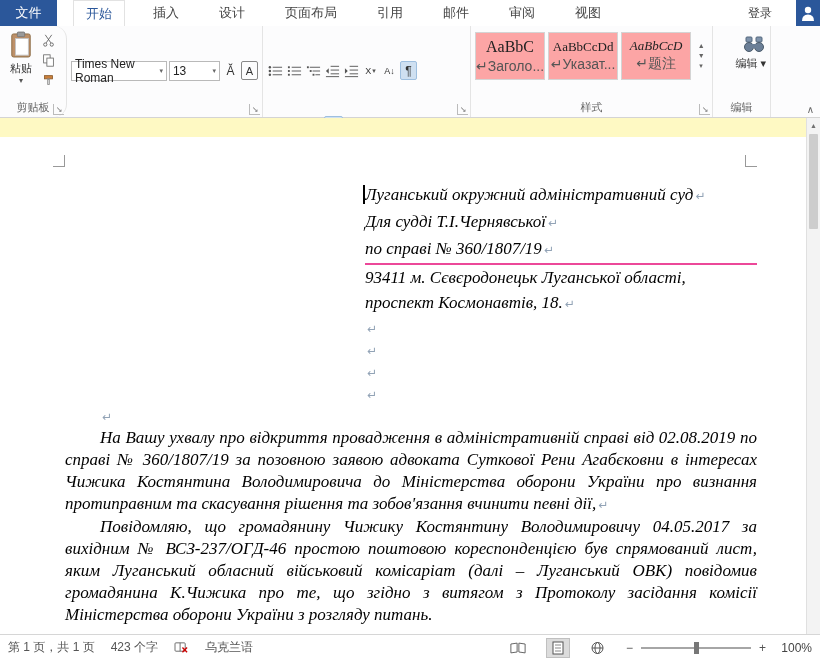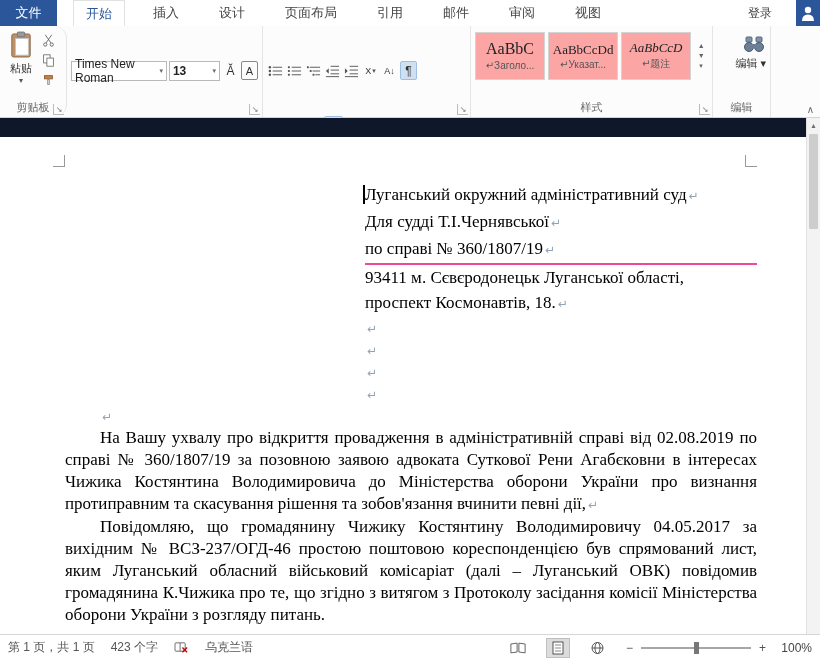--- a/index.html
+++ b/index.html
@@ -32,49 +32,49 @@
   .paste { width:34px; display:flex; flex-direction:column; align-items:center; justify-content:flex-start; font-size:11px; color:#333; padding-top:2px; }
   .paste .plabel { margin-top:2px; }
   .paste .parrow { font-size:8px; color:#555; }
   .minicol { display:flex; flex-direction:column; gap:2px; padding-top:2px; }
   .mbtn { width:20px; height:18px; display:flex; align-items:center; justify-content:center; border-radius:2px; }
 
   .frow { display:flex; height:23px; gap:2px;margin-top:32px; }
   .combo { height:20px; border:1px solid #b9b9b9; background:#fff; font-size:12px; display:flex; align-items:center; padding:0 3px; color:#222; }
   .combo .carrow { margin-left:auto; font-size:7px; color:#666; padding-left:3px; }
   .fname { width:114px; }
-  .fsize { width:60px;font-weight:bold; }
+  .fsize { width:60px; }
   .ibtn { min-width:17px; height:19px; display:inline-flex; align-items:center; justify-content:center; font-size:12px; color:#333; border-radius:2px; padding:0 1px; }
   .ibtn .darr { font-size:7px; color:#555; margin-left:1px; }
   .b { font-weight:bold; }
   .i { font-style:italic; font-family:"Liberation Serif",serif; }
   .u { text-decoration:underline; }
   .strike { text-decoration:line-through; font-size:10px; }
   .fx { color:#3a7bbf; font-weight:bold; }
   .hl { border-bottom:8px solid #ec4899; line-height:11px; font-size:13px; }
   .fc { border-bottom:4px solid #e03c31; line-height:11px; font-weight:bold; }
   .boxedA { border:1px solid #888; font-size:11px; padding:0 2px; }
   .shadeA { background:#d9d9d9; font-size:11px; padding:0 2px; }
   .small9 { font-size:9px; }
   .active-tgl { background:#cfe0f1; border:1px solid #9ebfdf; }
 
   .srow { display:flex; gap:3px; padding-top:3px; }
   .stylecard { width:71px; height:48px; background:#fca5a5; border:1px solid #d4d4d4; display:flex; flex-direction:column; align-items:center; justify-content:center; gap:3px; }
   .sprev { font-family:"Liberation Serif",serif; color:#222; line-height:1; }
   .sp0 { font-size:16px; }
   .sp1 { font-size:13px; }
   .sp2 { font-size:13px; font-style:italic; }
-  .sname { font-size:10px; color:#555; white-space:nowrap; }
+  .sname { font-size:14px; color:#555; white-space:nowrap; }
   .stylearrows { width:14px; display:flex; flex-direction:column; align-items:center; justify-content:center; gap:3px; font-size:7px; color:#666; }
 
   .editcol { display:flex; flex-direction:column; align-items:flex-end; padding-top:6px; font-size:11px; color:#333; gap:3px; }
   .collapse { position:absolute; right:6px; bottom:2px; font-size:10px; color:#666; }
 
   
-  .docarea { position:absolute; top:118px; left:0; right:14px; bottom:26px; background:#0f172a; overflow:hidden; }
+  .docarea { position:absolute; top:118px; left:0; right:14px; bottom:26px; background:#fef9c3; overflow:hidden;font-style:italic; }
   .page { position:absolute; top:19px; left:0; width:100%; bottom:0; background:#fff; }
   .crop-tl { position:absolute; left:53px; top:18px; width:12px; height:12px; border-right:1px solid #999; border-bottom:1px solid #999; }
   .crop-tr { position:absolute; left:745px; top:18px; width:12px; height:12px; border-left:1px solid #999; border-bottom:1px solid #999; }
   .content { position:absolute; left:65px; width:692px; top:45px; font-family:"Liberation Serif","DejaVu Serif",serif; font-size:17px; color:#000; }
   .addr { margin-left:300px; line-height:25px; position:relative; }
   .addr div { white-space:nowrap; }
   .rule { border-bottom:2px solid #ec4899; }
   .caret { position:absolute; left:-2px; top:3px; width:1.5px; height:19px; background:#000; }
   .pm::after { content:"\21B5"; color:#92a3b6; font-size:12px; font-family:"DejaVu Sans",sans-serif; margin-left:2px; }
   .pmark { height:22px; line-height:22px; }

